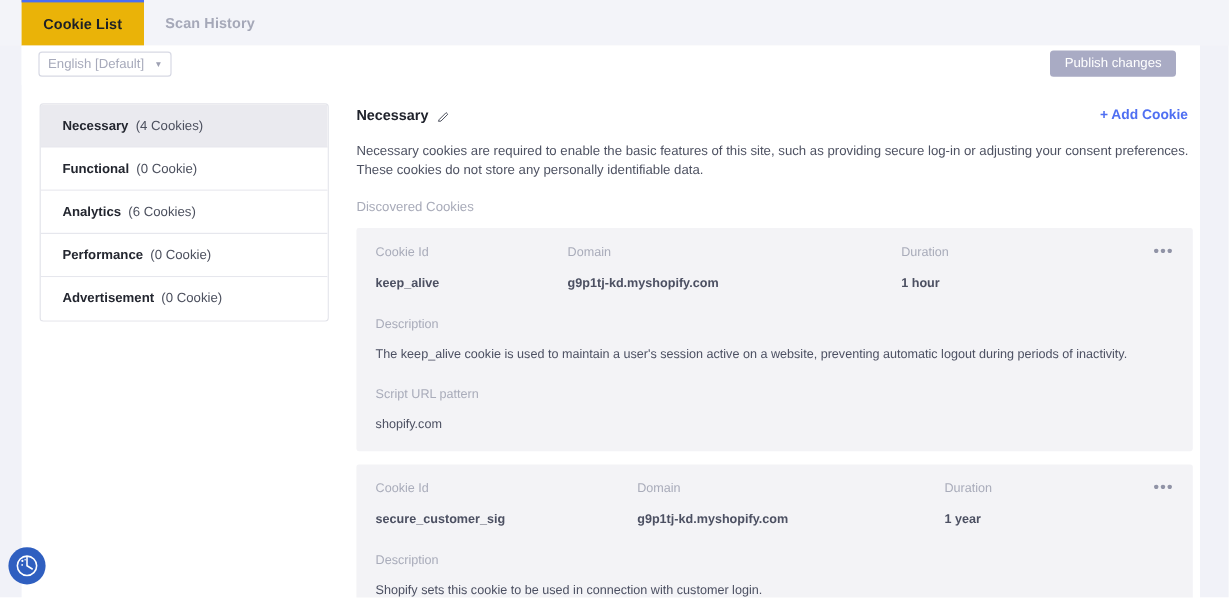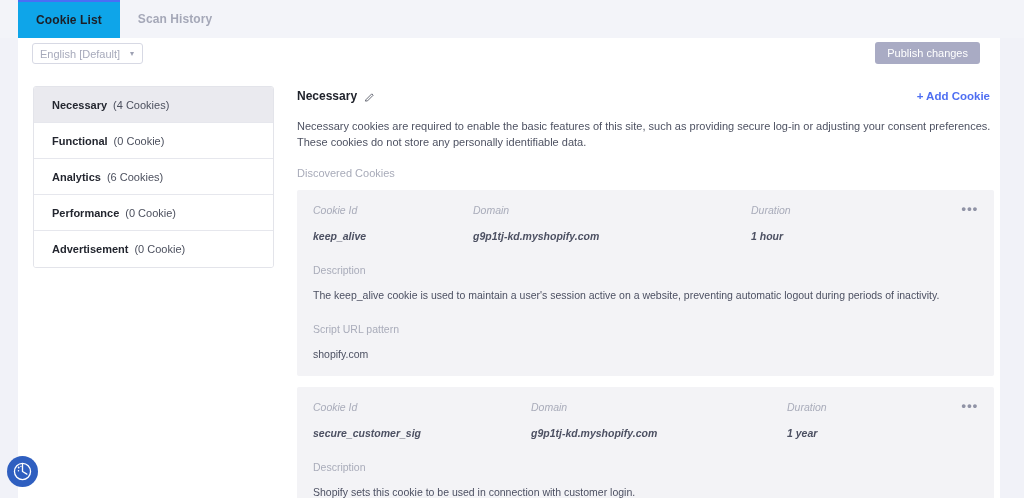--- a/index.html
+++ b/index.html
@@ -50,21 +50,21 @@
     height: 38px;
     padding: 0 18px;
     display: flex;
     align-items: center;
     font-size: 12px;
     letter-spacing: .1px;
     cursor: pointer;
     position: relative;
   }
   .tab.active {
-    background: #0ea5e9;
+    background: #eab308;
     color: #1c1f27;
     font-weight: 700;
     border-top: 2px solid #4a6ef5;
     margin-left: 18px;
   }
   .tab.inactive {
     color: #a5a8b8;
     font-weight: 700;
   }
 
@@ -211,21 +211,20 @@
     margin-top: 11px;
     background: #f3f3f6;
     border-radius: 2px;
     padding: 14px 16px 16px 16px;
     width: 697px;
   }
   .card-grid {
     display: flex;
     align-items: flex-end;
     position: relative;
-    font-style: italic;
   }
   .col {
     font-size: 10.5px;
   }
   .col-id   { width: 160px; }
   .col-dom  { width: 278px; }
   .col-dur  { width: 180px; }
 
   .card.shift .col-id  { width: 218px; }
   .card.shift .col-dom { width: 256px; }

